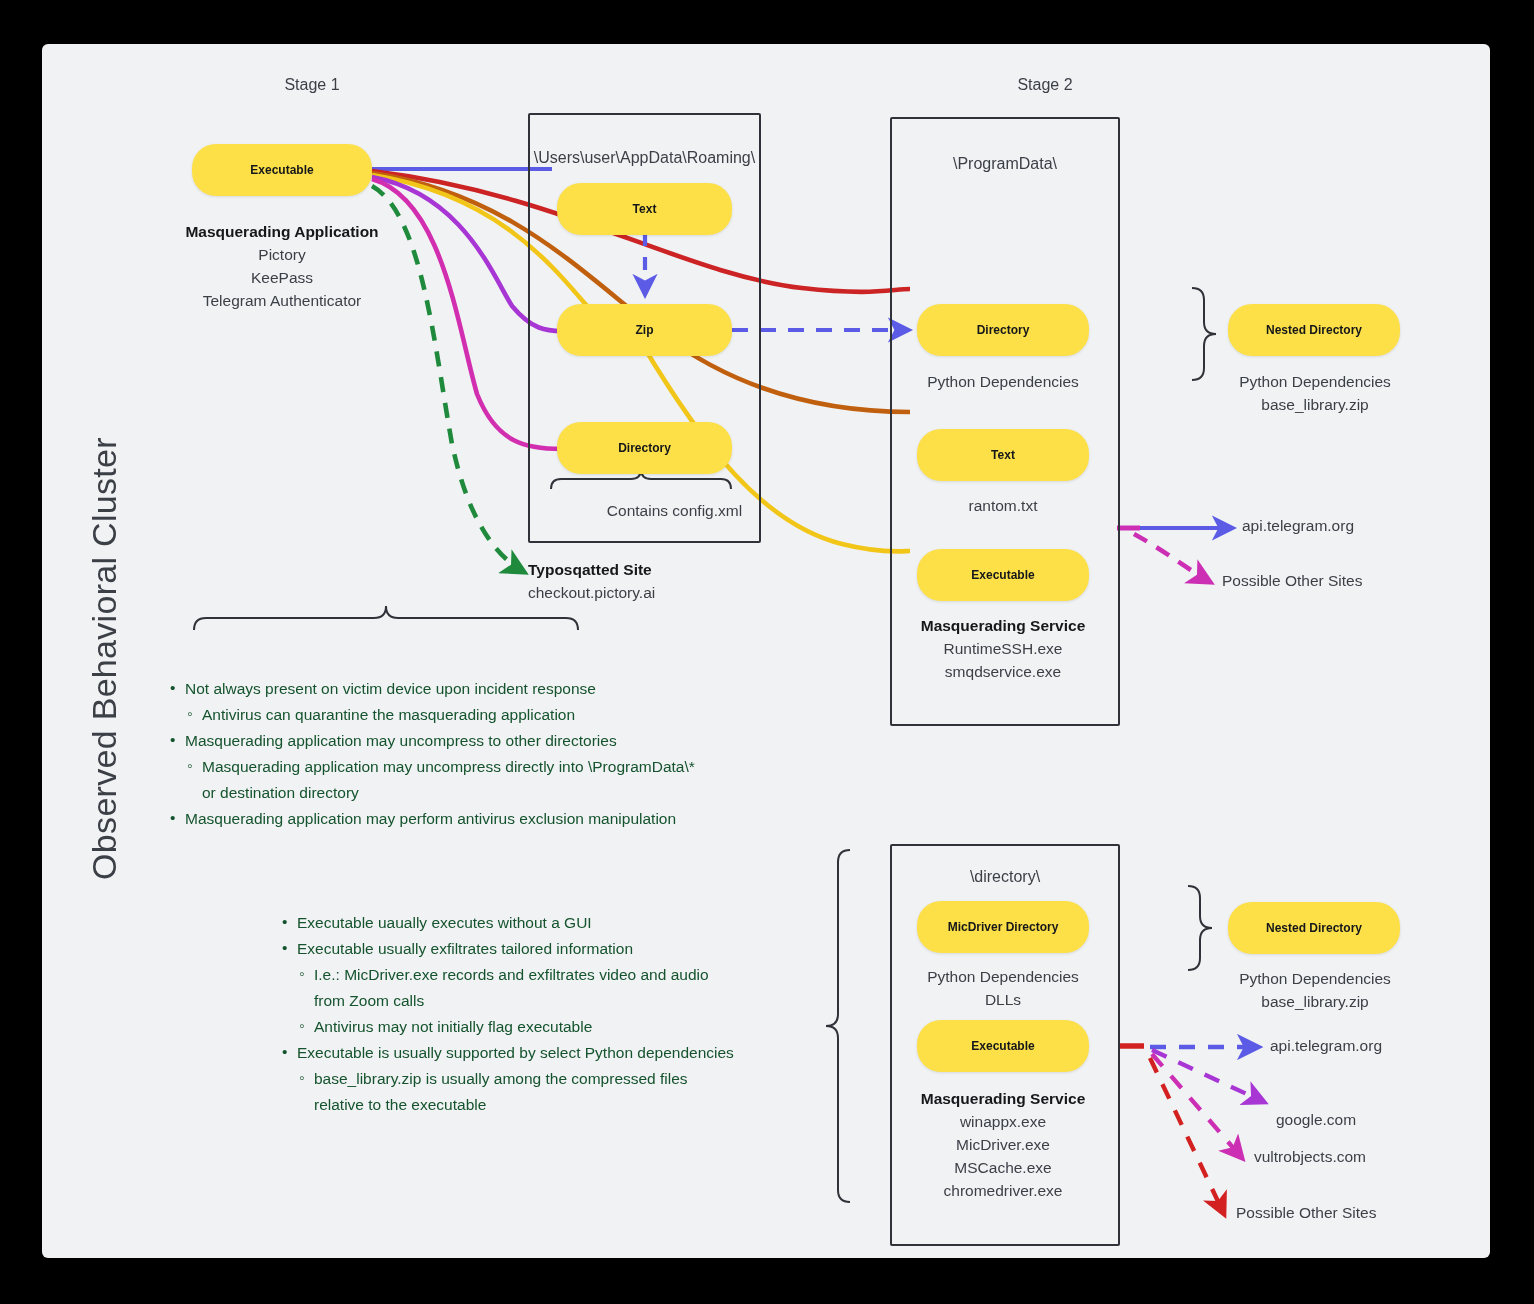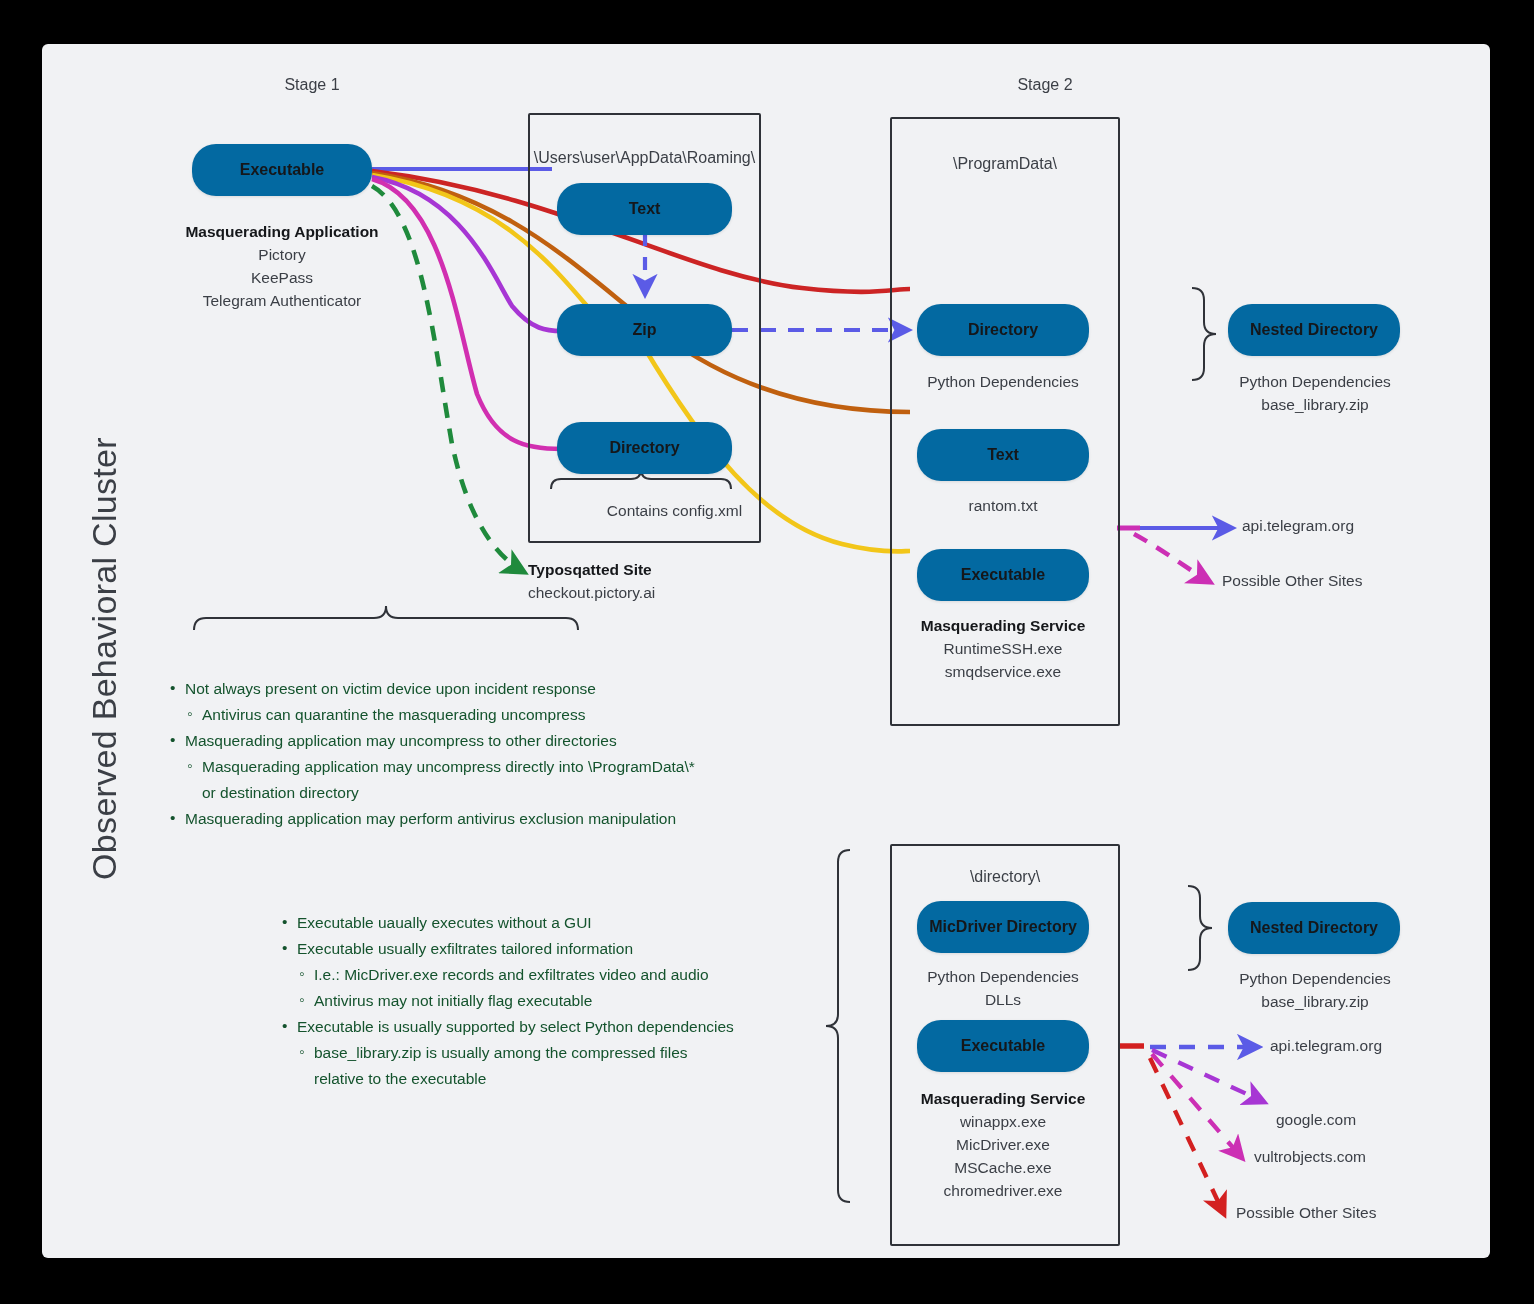--- a/index.html
+++ b/index.html
@@ -33,24 +33,24 @@
   .container-box{
     position:absolute;border:2.2px solid #2f3238;border-radius:2px;
     background:transparent;
   }
   .path-label{
     position:absolute;font-size:16px;color:#3b3f46;text-align:center;
     white-space:nowrap;width:100%;left:0;
   }
 
   .node{
-    position:absolute;background:#0369a1;border-radius:24px;
+    position:absolute;background:#fde047;border-radius:24px;
     box-shadow:0 1px 3px rgba(0,0,0,.10);
     display:flex;align-items:center;justify-content:center;
-    font-size:16px;font-weight:bold;color:#15171a;
+    font-size:12px;font-weight:bold;color:#15171a;
     white-space:nowrap;
   }
 
   .caption{
     position:absolute;text-align:center;font-size:15.5px;color:#3b3f46;
     line-height:23px;white-space:nowrap;
   }
   .caption b{color:#15171a;font-weight:bold;font-size:15.5px;}
 
   .endpoint{
@@ -160,21 +160,21 @@
 
   <div class="caption" style="left:486px;top:455px;width:229px;padding-left:32px;">Contains config.xml</div>
 
   <div class="caption" style="left:486px;top:514px;width:260px;text-align:left;">
     <b>Typosqatted Site</b><br>
     <span>checkout.pictory.ai</span>
   </div>
 
   <div class="bullets" style="left:128px;top:632px;width:640px;">
     <div class="l1">Not always present on victim device upon incident response</div>
-    <div class="l2">Antivirus can quarantine the masquerading uncompress</div>
+    <div class="l2">Antivirus can quarantine the masquerading application</div>
     <div class="l1">Masquerading application may uncompress to other directories</div>
     <div class="l2">Masquerading application may uncompress directly into \ProgramData\*</div>
     <div class="cont">or destination directory</div>
     <div class="l1">Masquerading application may perform antivirus exclusion manipulation</div>
   </div>
 
   <div class="container-box" style="left:848px;top:73px;width:226px;height:605px;">
     <div class="path-label" style="top:36px;">\ProgramData\</div>
   </div>
 
@@ -197,20 +197,21 @@
     <span>base_library.zip</span>
   </div>
 
   <div class="endpoint" style="left:1200px;top:473px;">api.telegram.org</div>
   <div class="endpoint" style="left:1180px;top:528px;">Possible Other Sites</div>
 
   <div class="bullets" style="left:240px;top:866px;width:600px;">
     <div class="l1">Executable uaually executes without a GUI</div>
     <div class="l1">Executable usually exfiltrates tailored information</div>
     <div class="l2">I.e.: MicDriver.exe records and exfiltrates video and audio</div>
+    <div class="cont">from Zoom calls</div>
     <div class="l2">Antivirus may not initially flag executable</div>
     <div class="l1">Executable is usually supported by select Python dependencies</div>
     <div class="l2">base_library.zip is usually among the compressed files</div>
     <div class="cont">relative to the executable</div>
   </div>
 
   <div class="container-box" style="left:848px;top:800px;width:226px;height:398px;">
     <div class="path-label" style="top:22px;">\directory\</div>
   </div>
 

